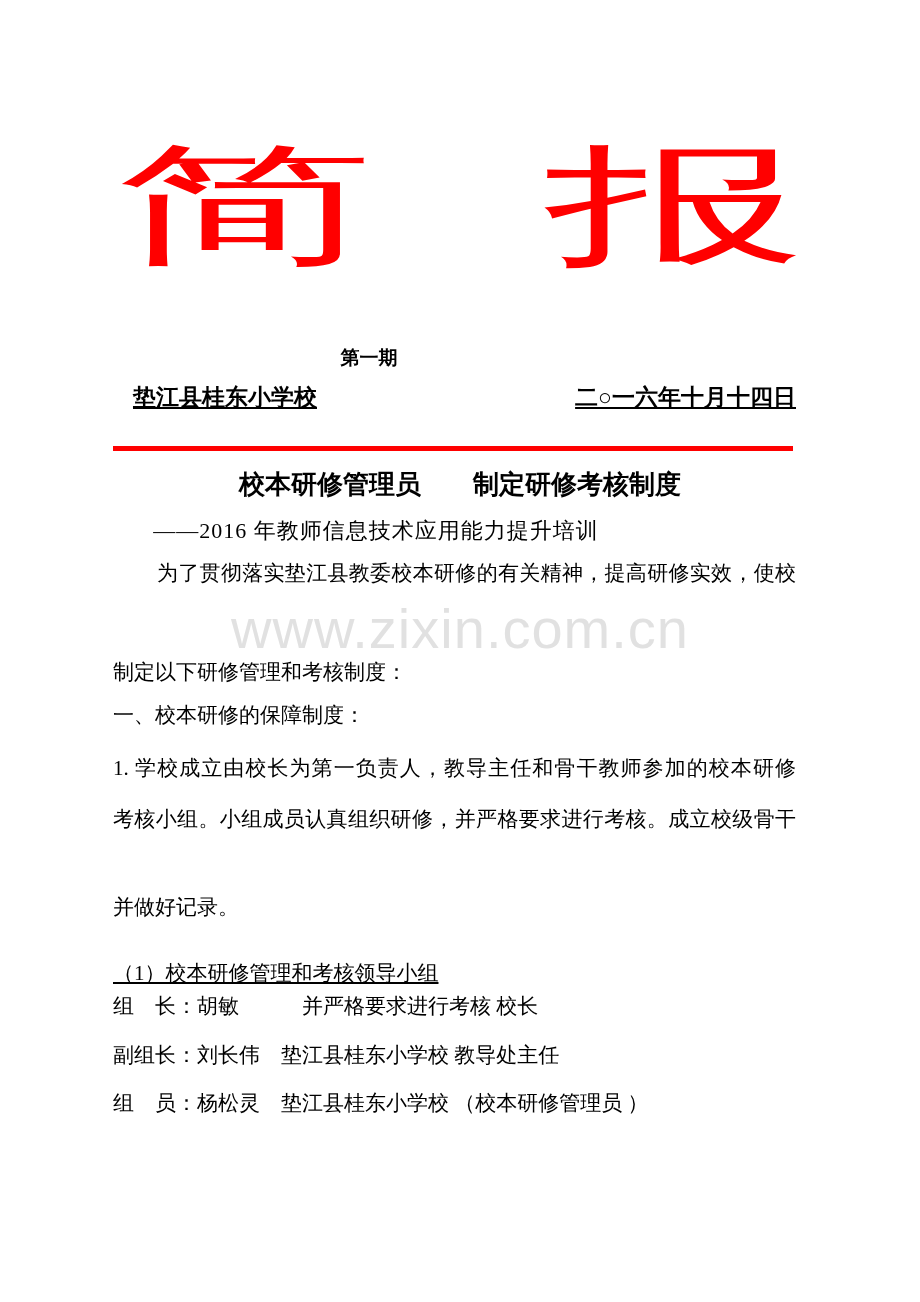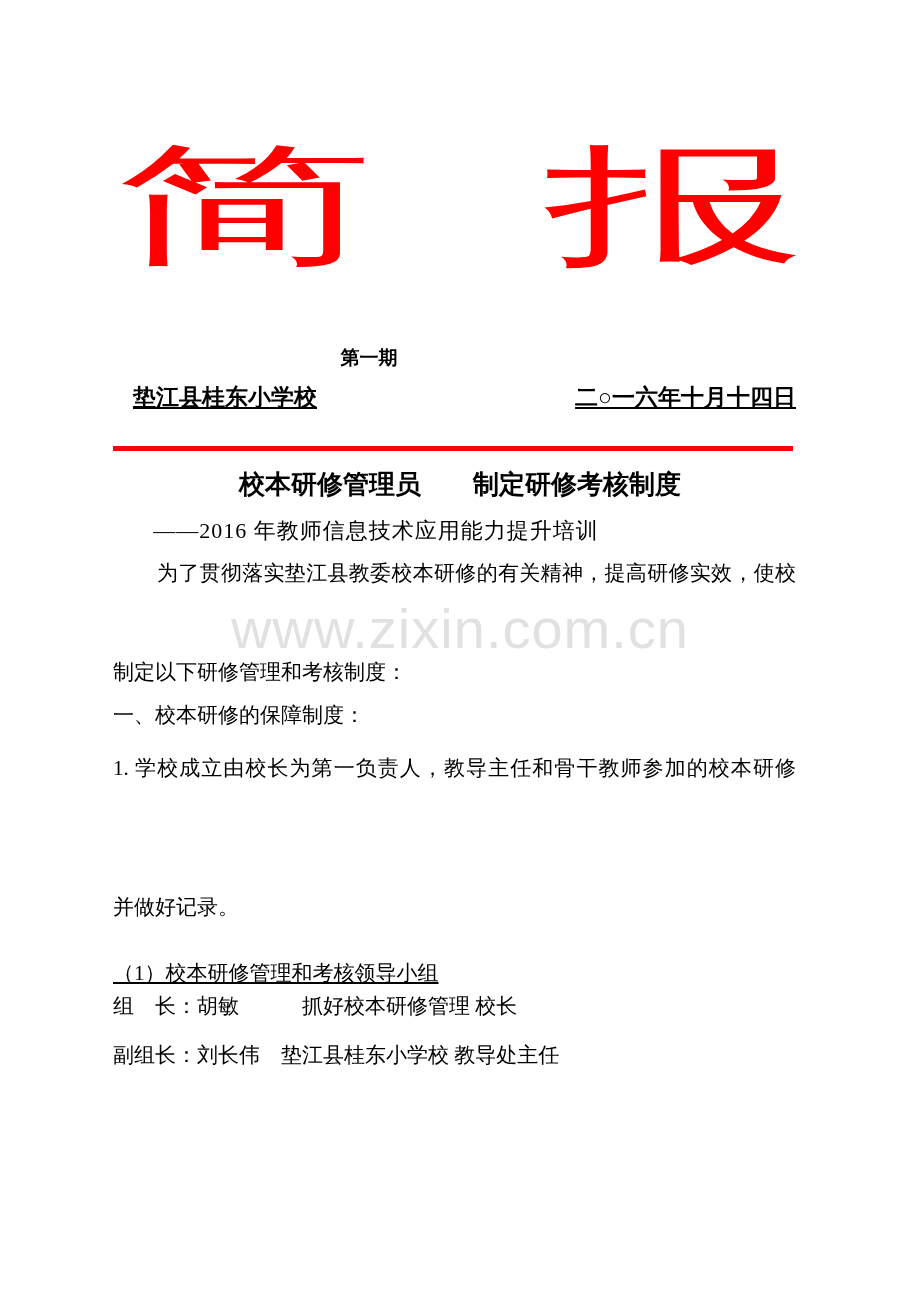--- a/index.html
+++ b/index.html
@@ -123,18 +123,20 @@
   <div class="abs article-title">校本研修管理员　　制定研修考核制度</div>
 
   <div class="abs article-subtitle">——2016 年教师信息技术应用能力提升培训</div>
 
   <div class="abs watermark" style="color: rgb(201, 201, 201);">www.zixin.com.cn</div>
 
   <div class="abs line just ind l0">为了贯彻落实垫江县教委校本研修的有关精神，提高研修实效，使校</div>
   <div class="abs line l3">一、校本研修的保障制度：</div>
   <div class="abs line l2">制定以下研修管理和考核制度：</div>
   <div class="abs line just l4">1. 学校成立由校长为第一负责人，教导主任和骨干教师参加的校本研修</div>
+  <div class="abs line just l5">考核小组。小组成员认真组织研修，并严格要求进行考核。成立校级骨干</div>
   <div class="abs line l7">并做好记录。</div>
   <div class="abs line l8">（1）校本研修管理和考核领导小组</div>
-  <div class="abs line l9">组　长：胡敏　　　抓好校本研修管理 校长</div>
+  <div class="abs line l9">组　长：胡敏　　　并严格要求进行考核 校长</div>
   <div class="abs line l10">副组长：刘长伟　垫江县桂东小学校 教导处主任</div>
+  <div class="abs line l11">组　员：杨松灵　垫江县桂东小学校 （校本研修管理员 ）</div>
 
 </div>
 
 </body></html>

